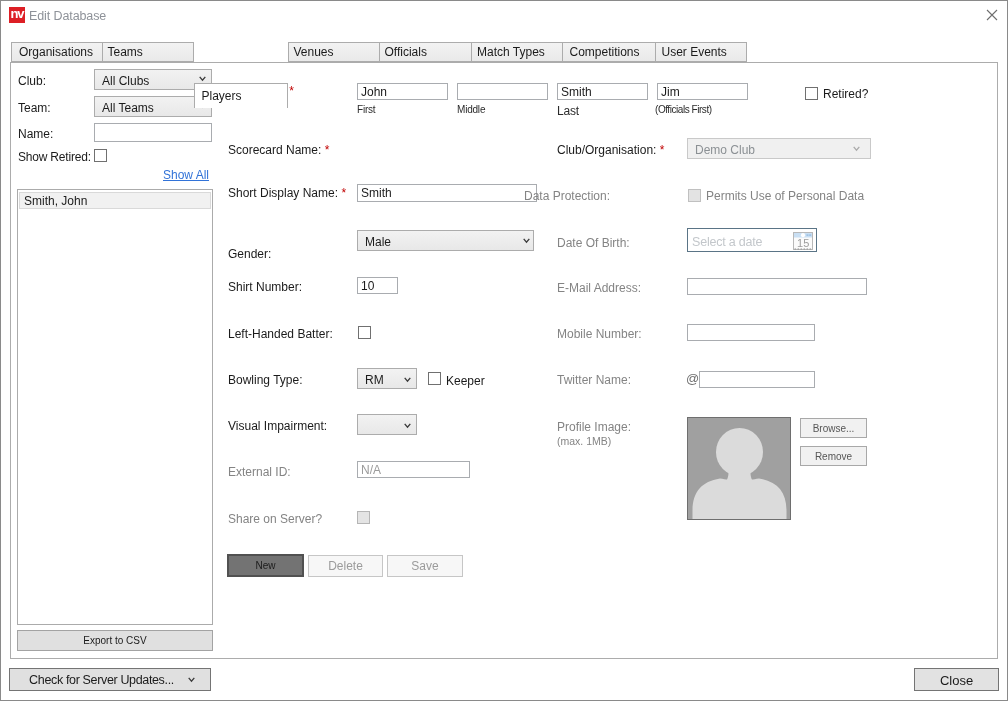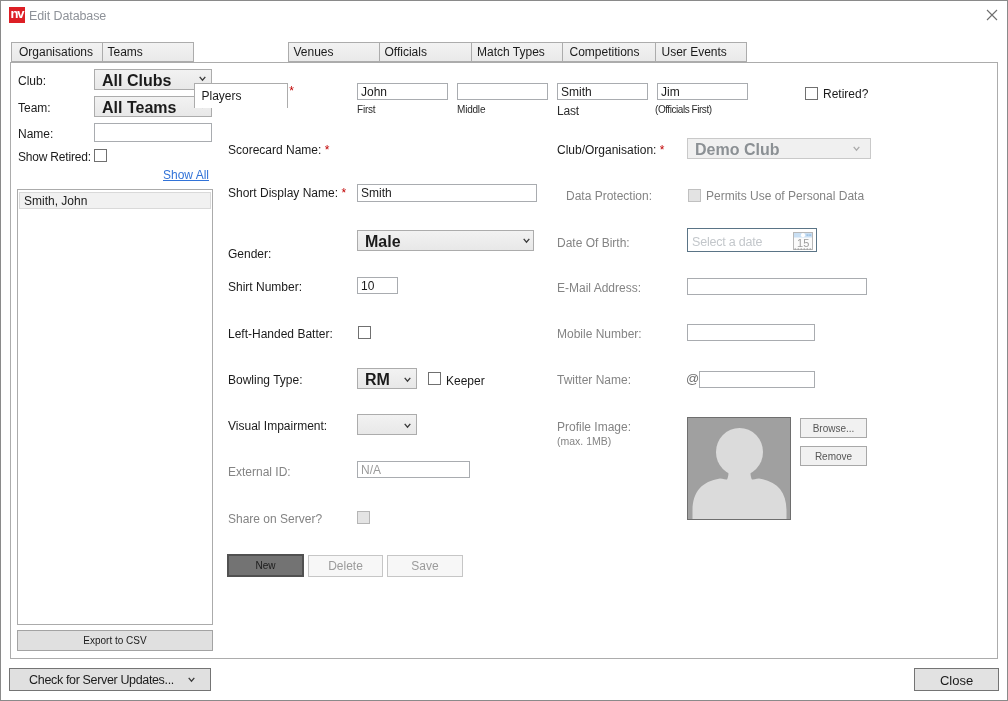--- a/index.html
+++ b/index.html
@@ -4,21 +4,21 @@
 <style>
   * { margin:0; padding:0; box-sizing:border-box; }
   html,body { width:1008px; height:701px; }
   body { font-family:"Liberation Sans", sans-serif; background:#fff; position:relative; overflow:hidden; }
   .win { position:absolute; left:0; top:0; width:1008px; height:701px; background:#fff; }
   .abs { position:absolute; }
   .lbl { position:absolute; font-size:12px; color:#1b1b1b; white-space:nowrap; }
   .glbl { position:absolute; font-size:12px; color:#848484; white-space:nowrap; }
   .red { color:#c00000; }
   .input { position:absolute; background:#fff; border:1px solid #a9acb0; font-size:12px; color:#1b1b1b; padding:0 3px; display:flex; align-items:center; }
-  .combo { position:absolute; background:linear-gradient(#f2f2f2,#e8e8e8); border:1px solid #acacac; font-size:16px; color:#1b1b1b; display:flex; align-items:center; padding-left:7px; padding-top:2px;font-weight:bold; }
+  .combo { position:absolute; background:linear-gradient(#f2f2f2,#e8e8e8); border:1px solid #acacac; font-size:12px; color:#1b1b1b; display:flex; align-items:center; padding-left:7px; padding-top:2px; }
   .cb { position:absolute; width:13px; height:13px; background:#fff; border:1px solid #707070; }
   .cbd { position:absolute; width:13px; height:13px; background:#e4e4e4; border:1px solid #b5b5b5; }
   .btn { position:absolute; background:#e0e0e0; border:1px solid #a3a3a3; font-size:10px; color:#1b1b1b; display:flex; align-items:center; justify-content:center; }
   .btnd { position:absolute; background:#f7f7f7; border:1px solid #c6c6c6; font-size:12px; color:#9b9b9b; display:flex; align-items:center; justify-content:center; }
   .tab { position:absolute; top:42px; height:20px; background:linear-gradient(#f2f2f2,#e9e9e9); border:1px solid #acacac; font-size:12px; color:#1b1b1b; display:flex; align-items:center; z-index:2; }
   .tabactive { position:absolute; left:194px; top:37.5px; width:94px; height:25.5px; background:#fff; border:1px solid #acacac; border-bottom:none; font-size:12px; color:#1b1b1b; padding:5px 0 0 6.5px; z-index:4;margin-top:45px; }
 </style>
 </head>
 <body>
 <div class="win">
@@ -81,21 +81,21 @@
   <div class="lbl" style="left:823px;top:87px;">Retired?</div>
 
   <div class="lbl" style="left:228px;top:143px;">Scorecard Name: <span class="red">*</span></div>
   <div class="lbl" style="left:557px;top:143px;">Club/Organisation: <span class="red">*</span></div>
   <div class="combo" style="left:687px;top:138px;width:184px;height:21px;background:#f0f0f0;color:#8b9094;border-color:#c9c9c9;">Demo Club<svg style="position:absolute;right:10px;top:7px;" width="7" height="6" viewBox="0 0 7 6">
         <path d="M0.7 0.8 L3.5 4.2 L6.3 0.8" fill="none" stroke="#ababab" stroke-width="1.3"></path>
       </svg></div>
 
   <div class="lbl" style="left:228px;top:186px;">Short Display Name: <span class="red">*</span></div>
   <div class="input" style="left:357px;top:184px;width:180px;height:18px;">Smith</div>
-  <div class="glbl" style="left:566px;top:189px;">Data Protection:</div>
+  <div class="glbl" style="left:524px;top:189px;">Data Protection:</div>
   <div class="cbd" style="left:688px;top:189px;background:#e3e3e3;border-color:#c0c0c0;"></div>
   <div class="glbl" style="left:706px;top:189px;">Permits Use of Personal Data</div>
 
   <div class="lbl" style="left:228px;top:247px;">Gender:</div>
   <div class="combo" style="left:357px;top:230px;width:177px;height:21px;">Male<svg style="position:absolute;right:3px;top:7px;" width="7" height="6" viewBox="0 0 7 6">
         <path d="M0.7 0.8 L3.5 4.2 L6.3 0.8" fill="none" stroke="#3b3b3b" stroke-width="1.3"></path>
       </svg></div>
   <div class="glbl" style="left:557px;top:236px;">Date Of Birth:</div>
   <div class="abs" style="left:687px;top:228px;width:130px;height:24px;border:1px solid #5a7486;background:#fff;">
     <span style="position:absolute;left:4px;top:6px;font-size:12.5px;letter-spacing:-0.2px;color:#c3c7cb;">Select a date</span>

